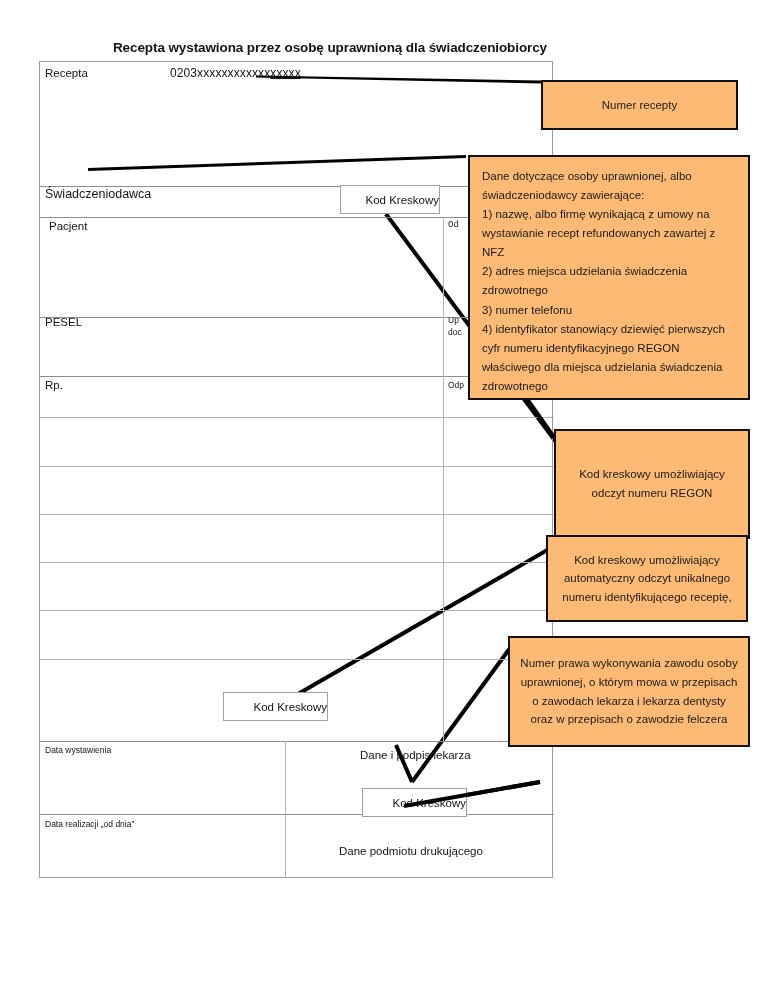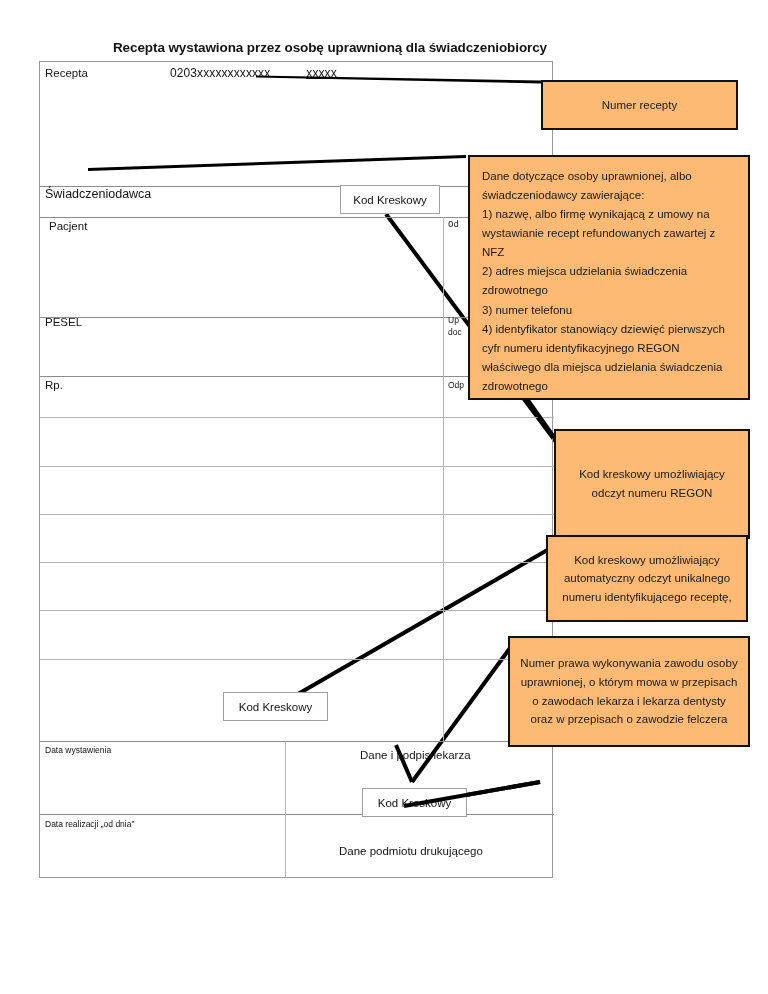--- a/index.html
+++ b/index.html
@@ -69,21 +69,21 @@
 
   .rx-number {
     position: absolute;
     left: 170px;
     top: 66px;
     font-size: 12px;
     color: #141414;
     letter-spacing: 0.1px;
     white-space: nowrap;
   }
-  .rx-number .u { text-decoration: underline; margin-left: 36px; }
+  .rx-number .u { text-decoration: underline; }
 
   
   .callout {
     position: absolute;
     border: 2.5px solid #111111;
     background: #fdba74;
     box-sizing: border-box;
     font-size: 11.5px;
     line-height: 1.62;
     color: #1a1a1a;
@@ -98,21 +98,21 @@
   }
 
   
   .barcode-box {
     position: absolute;
     border: 1px solid #a0a0a0;
     background: #ffffff;
     box-sizing: border-box;
     display: flex;
     align-items: center;
-    justify-content: center;
+    justify-content: flex-end;
     font-size: 11.5px;
     color: #141414;
   }
 
   
   .overlay {
     position: absolute;
     left: 0;
     top: 0;
     width: 768px;

